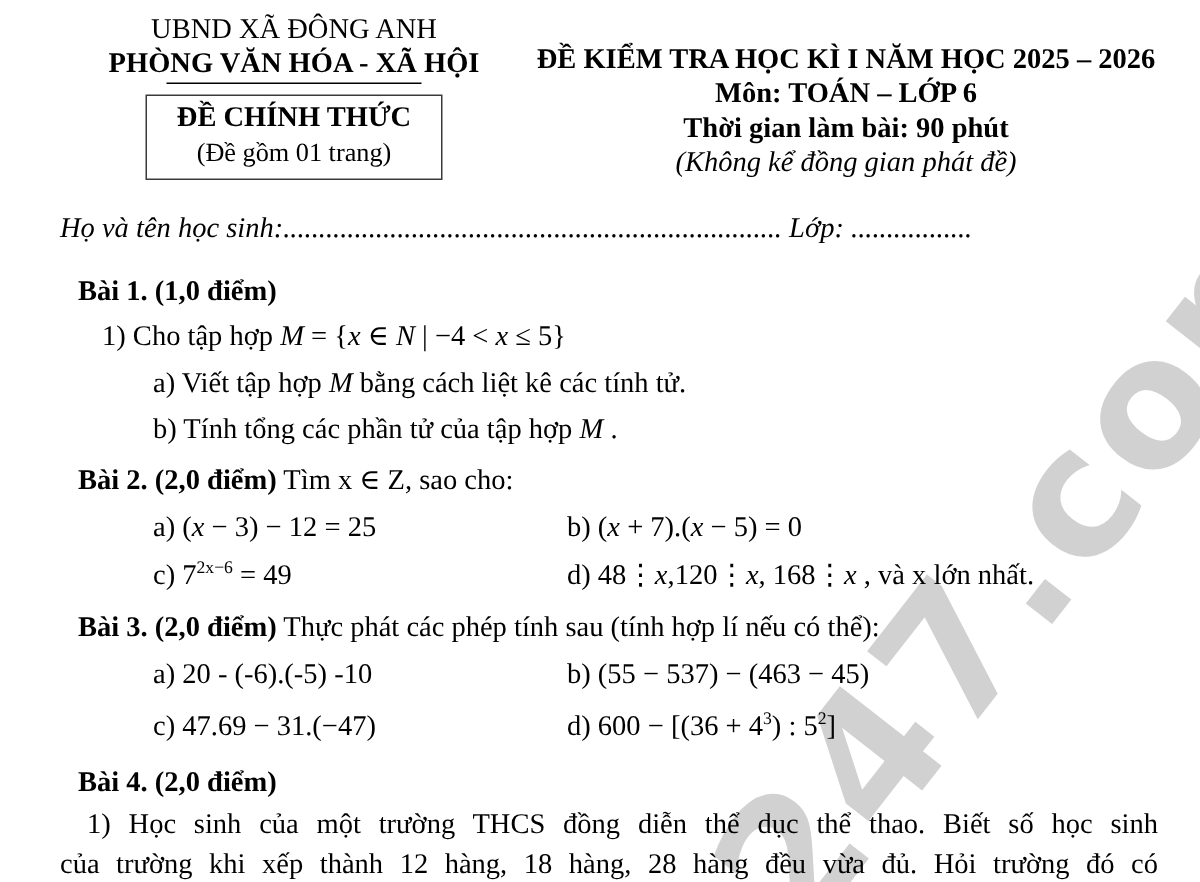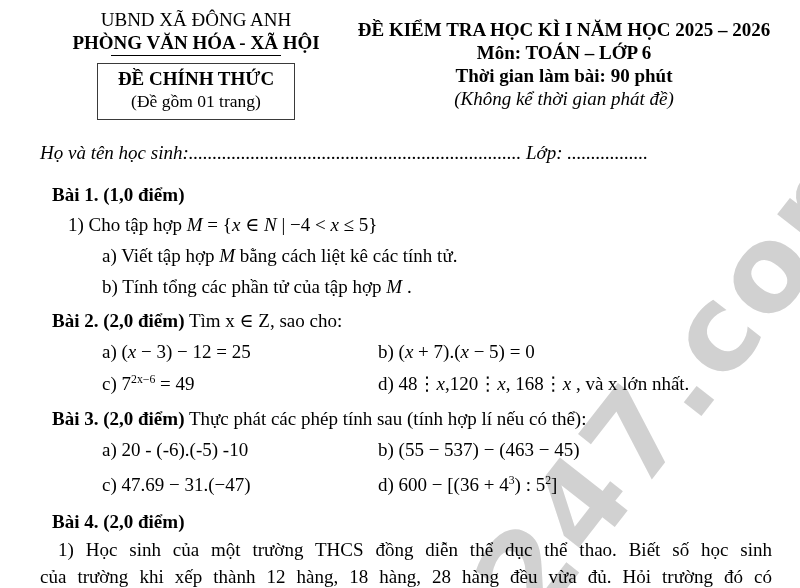--- a/index.html
+++ b/index.html
@@ -12,21 +12,21 @@
     position:absolute; left:340px; top:700px; z-index:0;
     transform:rotate(-52deg); transform-origin:left top;
     font-family:"DejaVu Sans","Liberation Sans",sans-serif;
     font-weight:bold; font-size:118px; letter-spacing:4px;
     color:#c9c9c9; opacity:0.85; white-space:nowrap;
   }
   .content { position:relative; z-index:1; padding:8px 28px 0 40px; }
   .bold { font-weight:bold; }
   .italic { font-style:italic; }
 
-  .header { display:flex; align-items:center; }
+  .header { display:flex; align-items:flex-end; }
   .h-left { width:312px; text-align:center; line-height:23px; }
   .h-right { flex:1; text-align:center; line-height:23px; padding-left:4px; }
   .rule { width:170px; border-top:1.5px solid #000; margin:1px auto 0; }
   .box {
     display:inline-block; border:1.5px solid #3a3a3a;
     margin-top:7px; padding:3px 20px 6px; line-height:23px;
   }
   .box-sub { font-size:17.5px; }
 
   .name-line { margin-top:22px; font-style:italic; white-space:nowrap; }
@@ -61,21 +61,21 @@
         <div class="rule"></div>
         <div class="box">
           <div class="bold">ĐỀ CHÍNH THỨC</div>
           <div class="box-sub">(Đề gồm 01 trang)</div>
         </div>
       </div>
       <div class="h-right">
         <div class="bold">ĐỀ KIỂM TRA HỌC KÌ I NĂM HỌC 2025 – 2026</div>
         <div class="bold">Môn: TOÁN – LỚP 6</div>
         <div class="bold">Thời gian làm bài: 90 phút</div>
-        <div class="italic">(Không kể thời gian phát đề)</div>
+        <div class="italic">(Không kể đồng gian phát đề)</div>
       </div>
     </div>
 
     <div class="name-line">Họ và tên học sinh:...................................................................... Lớp: .................</div>
 
     <div class="sec-head bold" style="margin-top:16px;">Bài 1. (1,0 điểm)</div>
     <div class="b1-intro math"><span>1) Cho tập hợp  </span><span style="font-style: italic;">M</span><span> = {</span><span style="font-style: italic;">x</span><span> ∈ </span><span style="font-style: italic;">N</span><span> | −4 &lt; </span><span style="font-style: italic;">x</span><span> ≤ 5}</span></div>
     <div class="b1-item"><span>a) Viết tập hợp </span><span style="font-style: italic;">M</span><span> bằng cách liệt kê các tính tử.</span></div>
     <div class="b1-item"><span>b) Tính tổng các phần tử của tập hợp </span><span style="font-style: italic;">M</span><span> .</span></div>
 

